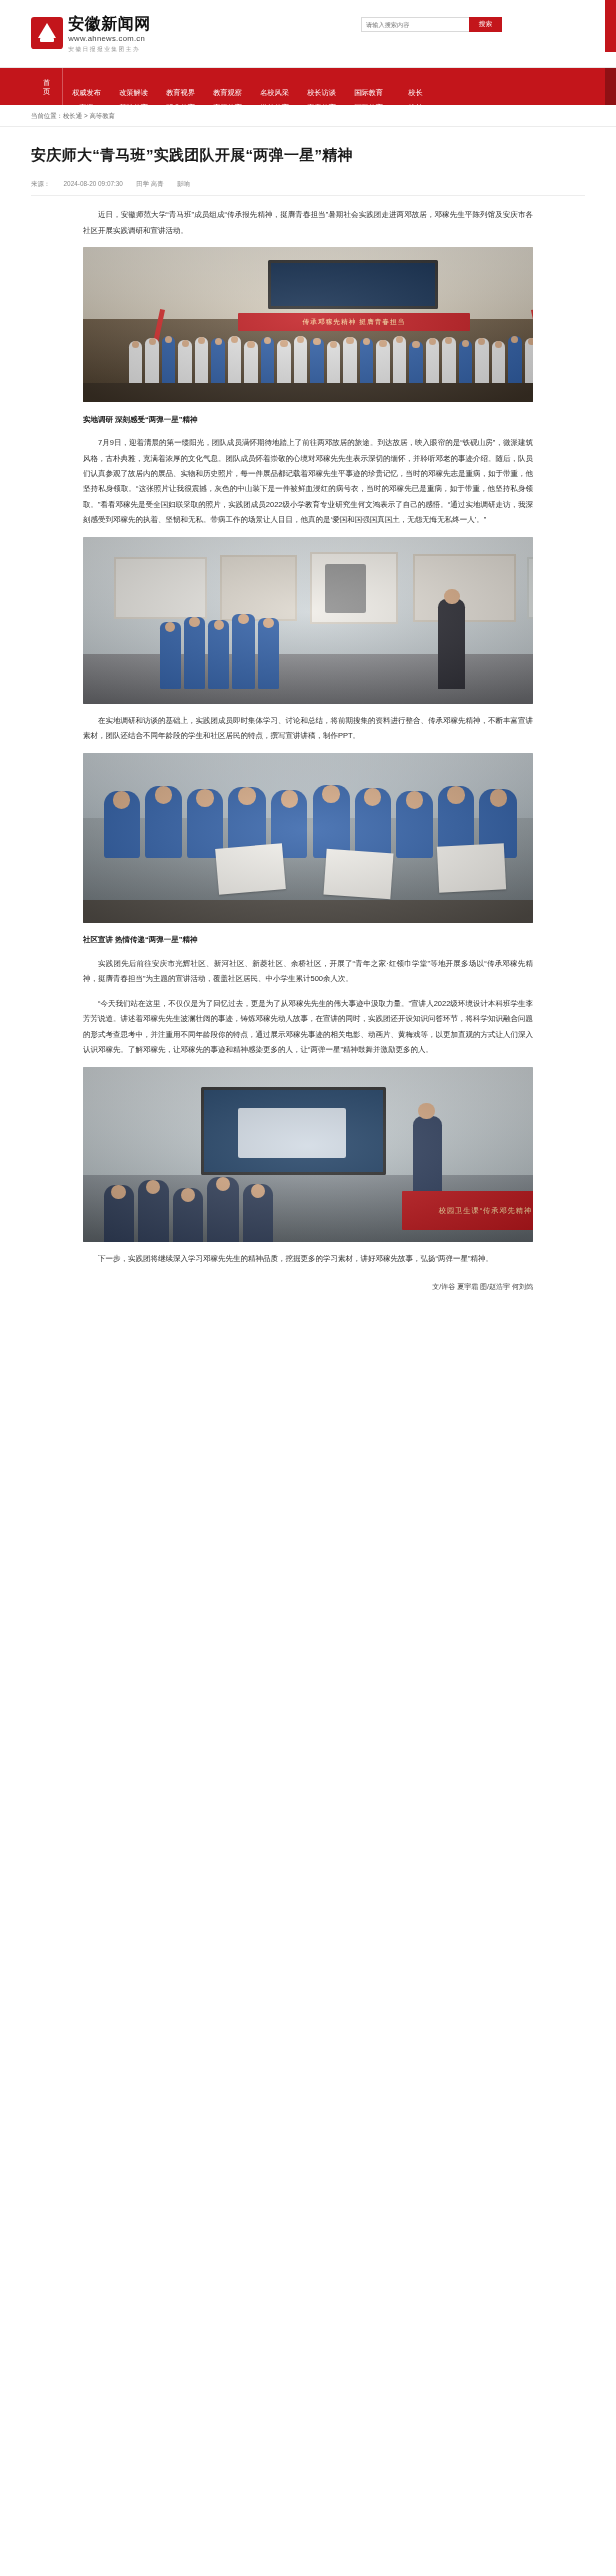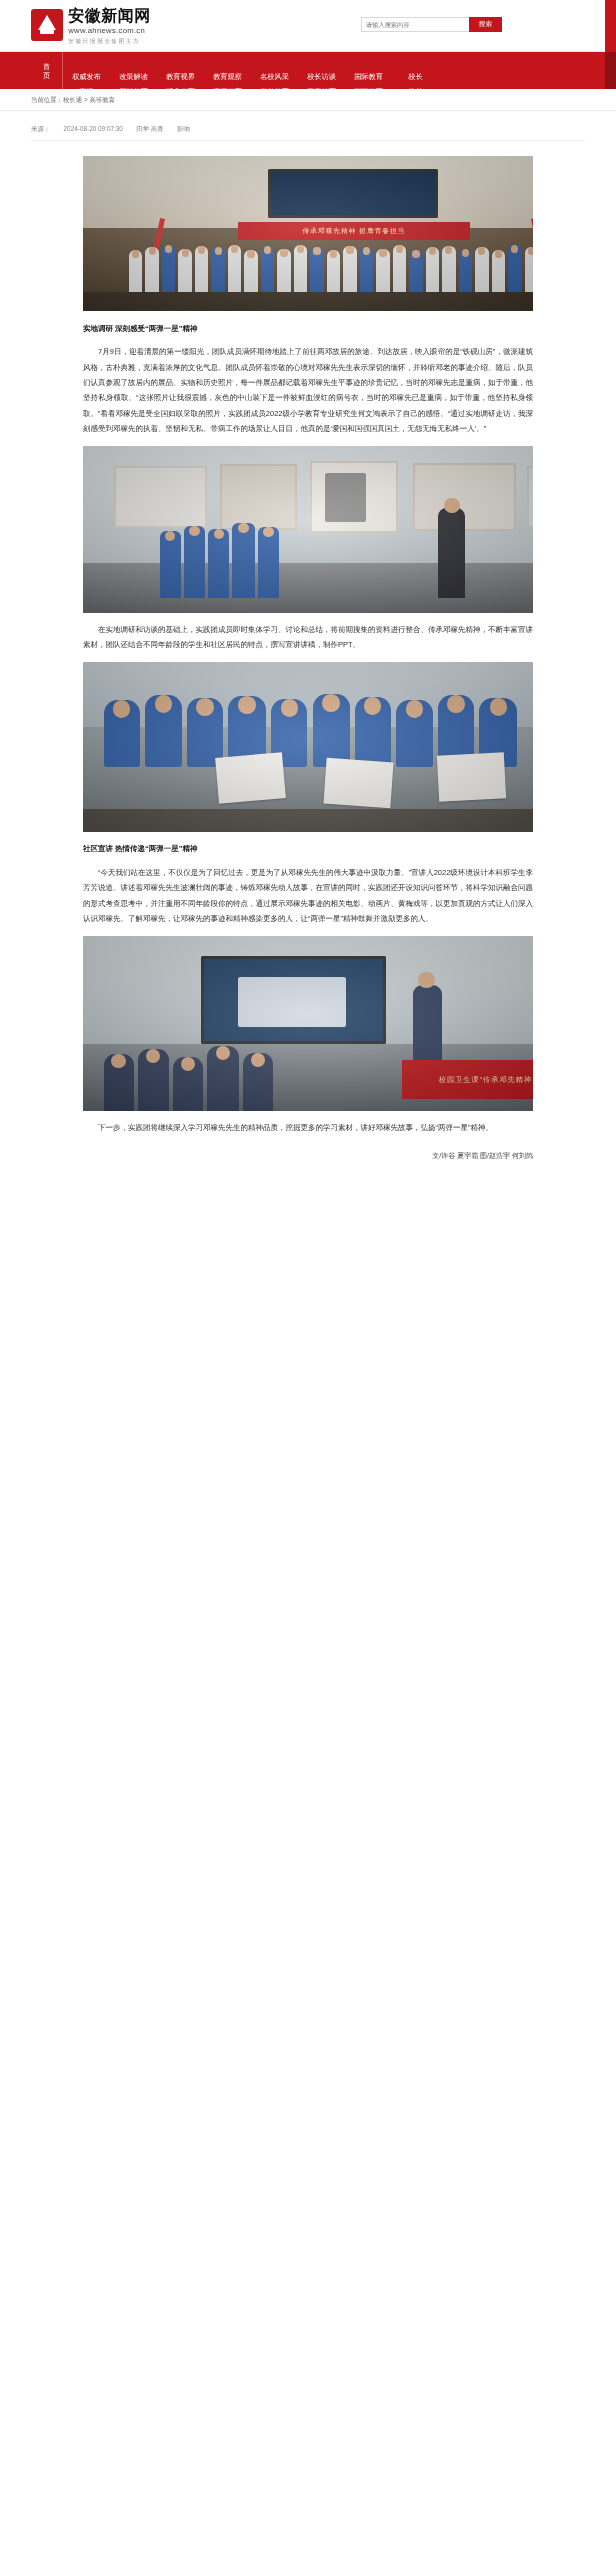--- a/index.html
+++ b/index.html
@@ -9,21 +9,21 @@
     background: #ffffff;
     font-family: "Liberation Sans", sans-serif;
     color: #333;
   }
 
   
   .top-header {
     width: 100%;
     background: #ffffff;
     border-bottom: 0.5px solid #e8e8e8;
-    height: 52px;
+    height: 68px;
     display: flex;
     align-items: center;
     padding: 0 31px;
     position: relative;
   }
   .logo-wrap {
     display: flex;
     align-items: center;
     gap: 5.2px;
   }
@@ -308,30 +308,32 @@
     </div>
   </div>
   <div class="nav-right-bar"></div>
 </div>
 
 <div class="breadcrumb">
   <span>当前位置：</span><span>校长通</span> &gt; <span>高等教育</span>
 </div>
 
 <div class="article">
+  <h1>安庆师大“青马班”实践团队开展“两弹一星”精神</h1>
 
   <div class="meta">
     <span>来源：</span>
     <span>2024-08-20 09:07:30</span>
     <span>田学 高青</span>
     <span>影响</span>
   </div>
 
   <div class="body">
 
+    <p>近日，安徽师范大学“青马班”成员组成“传承报先精神，挺膺青春担当”暑期社会实践团走进两邓故居，邓稼先生平陈列馆及安庆市各社区开展实践调研和宣讲活动。</p>
 
     <div class="photo photo-1">
       <div class="scene-wall" style="background:linear-gradient(180deg,#e8e2d6,#cfc6b5)"></div>
       <div class="scene-floor" style="background:linear-gradient(180deg,#6e5c46,#4b3d2c)"></div>
       <div class="scene-screen" style="left:185px; top:12.4px; width:170px; height:49px;"></div>
       <div class="banner-red" style="left:155px; top:66px; width:232px; height:17.5px;">传承邓稼先精神   挺膺青春担当</div>
       <div class="sash" style="left:72px; top:62px; height:49px;"></div>
       <div class="sash" style="left:453px; top:62px; height:49px; transform:rotate(-12deg);"></div>
       <div class="crowd-row" style="left:46px; top:89px;">
         <div class="person white" style="height:49px">
@@ -490,20 +492,21 @@
       </div>
       <div style="position:absolute; left:134px; top:93px; width:67px; height:46px; background:#f3f1ec; transform:rotate(-5deg); box-shadow:0 1px 2.1px rgba(0,0,0,.25);"></div>
       <div style="position:absolute; left:242px; top:98px; width:67px; height:46px; background:#f3f1ec; transform:rotate(4deg); box-shadow:0 1px 2.1px rgba(0,0,0,.25);"></div>
       <div style="position:absolute; left:355px; top:92px; width:67px; height:46px; background:#f3f1ec; transform:rotate(-3deg); box-shadow:0 1px 2.1px rgba(0,0,0,.25);"></div>
       <div class="table-band" style="left:0; right:0; bottom:0; height:23px; background:#55504a;"></div>
       <div class="vignette"></div>
     </div>
 
     <p class="caption">社区宣讲 热情传递“两弹一星”精神</p>
 
+    <p>实践团先后前往安庆市光辉社区、新河社区、新菱社区、余桥社区，开展了“青年之家·红领巾学堂”等地开展多场以“传承邓稼先精神，挺膺青春担当”为主题的宣讲活动，覆盖社区居民、中小学生累计500余人次。</p>
     <p>“今天我们站在这里，不仅仅是为了回忆过去，更是为了从邓稼先先生的伟大事迹中汲取力量。”宣讲人2022级环境设计本科班学生李芳芳说道。讲述着邓稼先先生波澜壮阔的事迹，铸炼邓稼先动人故事，在宣讲的同时，实践团还开设知识问答环节，将科学知识融合问题的形式考查思考中，并注重用不同年龄段你的特点，通过展示邓稼先事迹的相关电影、动画片、黄梅戏等，以更加直观的方式让人们深入认识邓稼先。了解邓稼先，让邓稼先的事迹和精神感染更多的人，让“两弹一星”精神鼓舞并激励更多的人。</p>
 
     <div class="photo photo-4">
       <div class="scene-wall" style="background:linear-gradient(180deg,#d5dbde,#b7c0c4); height:62%;"></div>
       <div class="scene-floor" style="background:linear-gradient(180deg,#8b9298,#5f666b); height:38%;"></div>
       <div class="scene-screen" style="left:118px; top:20.6px; width:185px; height:88px; background:#1d3e63;"></div>
       <div style="position:absolute; left:155px; top:41px; width:108px; height:50px; background:#cfd8e2; border-radius:2.1px;"></div>
       <div style="position:absolute; left:330px; top:49px; width:29px; height:98px; background:#2f3f5e; border-radius:9.3px 9.3px 0 0;"></div>
       <div style="position:absolute; left:335px; top:36px; width:16.5px; height:16.5px; border-radius:50%; background:#d8ab86;"></div>
       <div class="banner-red" style="left:319px; bottom:11.3px; width:206px; height:39px; font-size:7.2px; line-height:1.6; text-align:center; padding:0 7.2px;">校园卫生课“传承邓先精神 ·会实践团</div>

